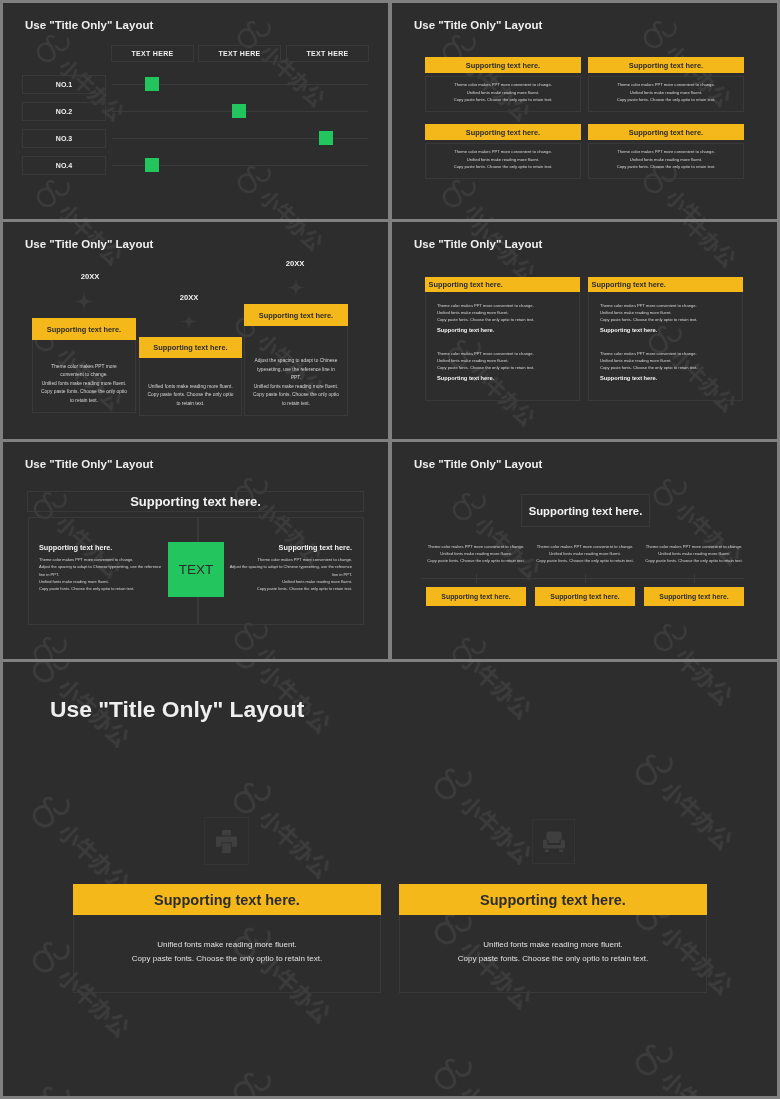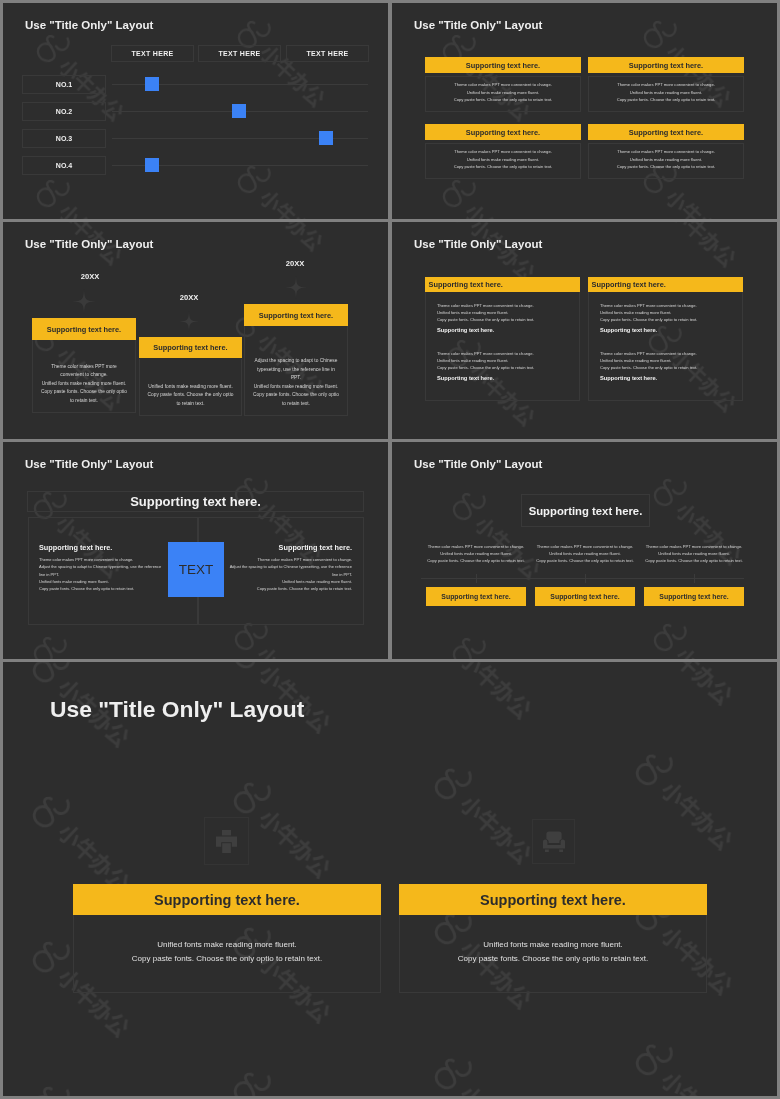--- a/index.html
+++ b/index.html
@@ -7,21 +7,21 @@
 *{box-sizing:border-box;}
 .page{position:absolute;left:0;top:0;width:780px;height:1099px;}
 .slide{position:absolute;background:#2d2d2d;overflow:hidden;color:#fff;}
 .wm{position:absolute;left:0;top:0;pointer-events:none;}
 .ttl{position:absolute;font-weight:bold;color:#efefef;white-space:nowrap;}
 .ybar{position:absolute;background:#f5b81b;color:#2c2c2c;font-weight:bold;display:flex;align-items:center;justify-content:center;}
 .obox{position:absolute;border:1px solid #393939;}
 .tx{position:absolute;color:#d9d9d9;text-align:center;white-space:nowrap;}
 .ctr{display:flex;align-items:center;justify-content:center;}
 .ln{position:absolute;background:#3b3b3b;}
-.sq{position:absolute;background:#3b82f6;}
+.sq{position:absolute;background:#22c55e;}
 </style>
 </head>
 <body>
 
 <div class="page">
 <div class="slide" style="left:3px;top:3px;width:385px;height:216px">
 <svg class="wm" viewBox="0 0 385 216" width="385" height="216">
 <defs>
           <pattern id="wm1" width="201" height="145" patternUnits="userSpaceOnUse" patternTransform="translate(33 33) skewY(-4)">
 <g transform="translate(0,0) scale(1.0)" fill="none" stroke="#3c3c3c" stroke-width="2.3" stroke-linecap="round" stroke-linejoin="round">

